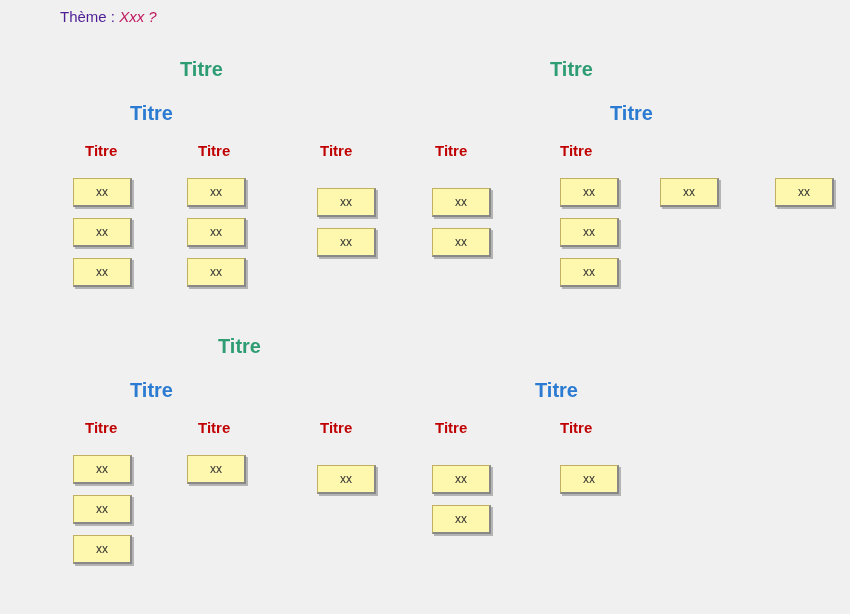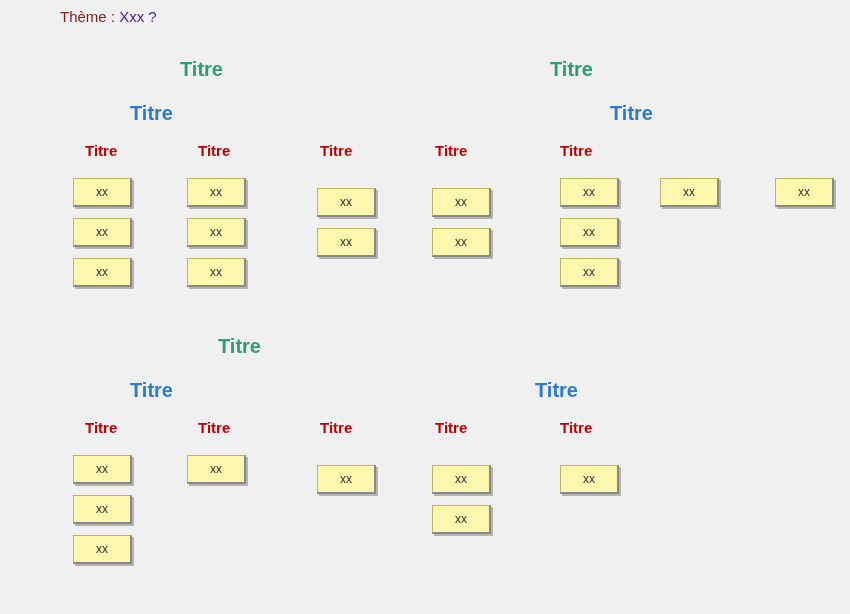--- a/index.html
+++ b/index.html
@@ -13,22 +13,22 @@
     width: 850px;
     height: 614px;
     background: #f0f0f0;
   }
   .theme {
     position: absolute;
     left: 60px;
     top: 8px;
     font-size: 15px;
   }
-  .theme .label { color: #7f1d1d; }
-  .theme .value { color: #4c1d95; }
+  .theme .label { color: #4c1d95; }
+  .theme .value { color: #be185d; font-style: italic; }
   .lvl1 {
     position: absolute;
     color: #2e9d73;
     font-weight: bold;
     font-size: 20px;
   }
   .lvl2 {
     position: absolute;
     color: #2a7bd1;
     font-weight: bold;

